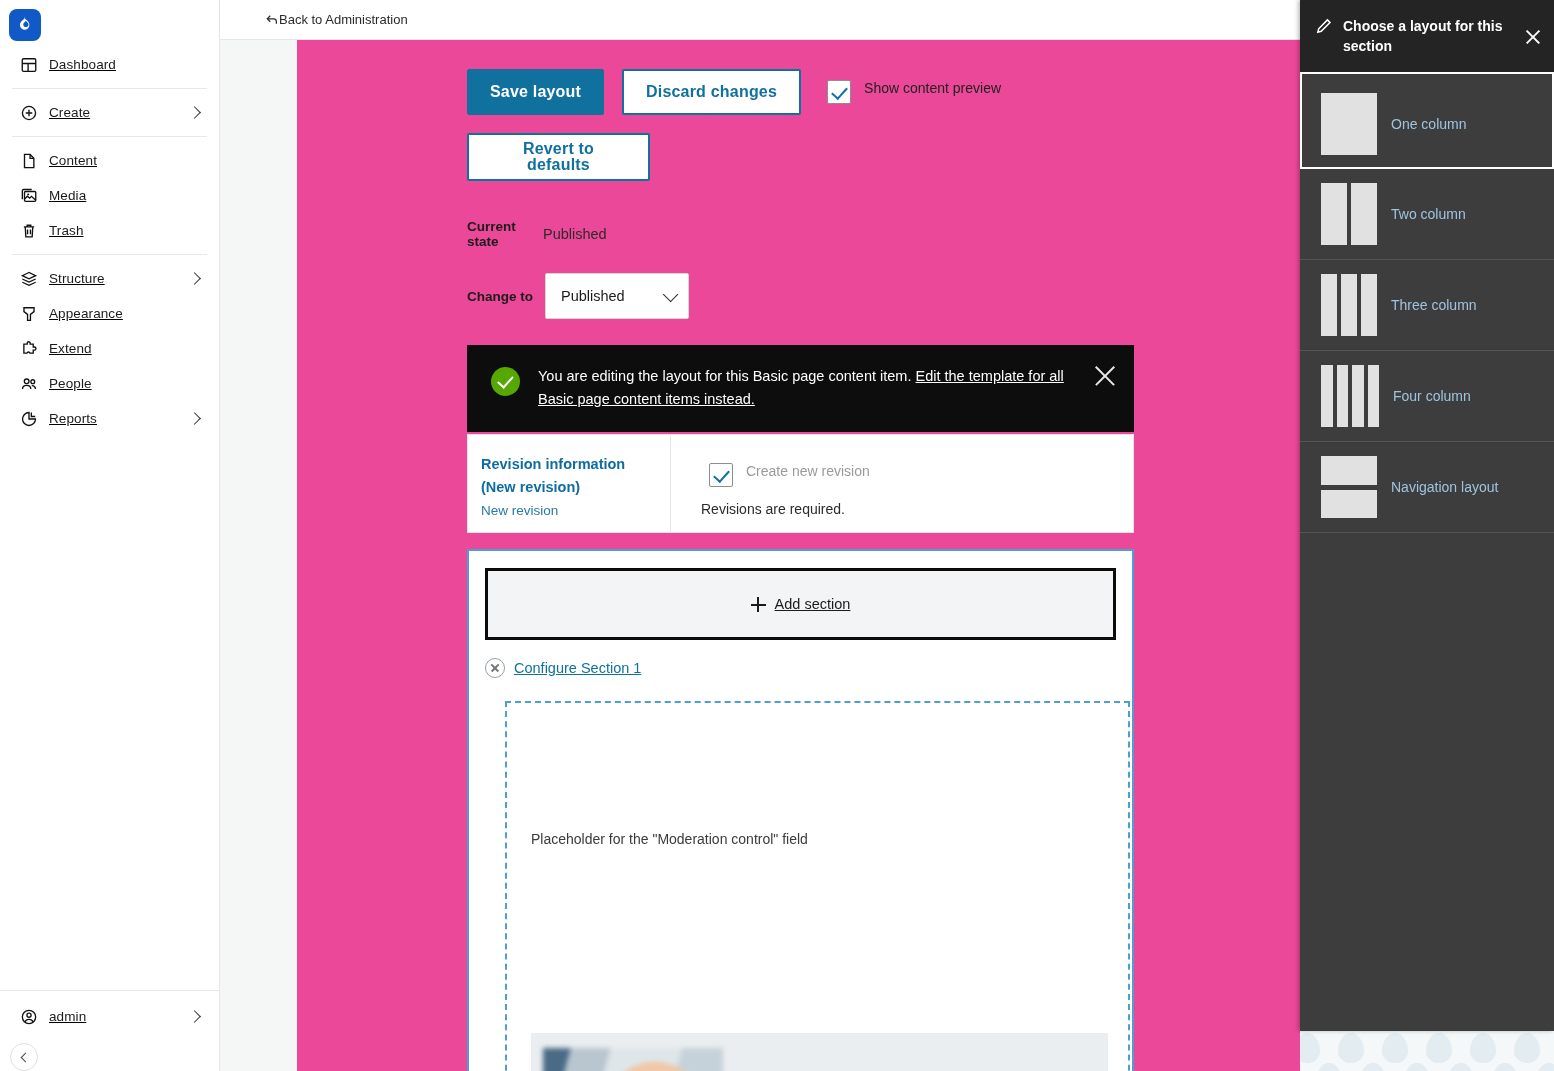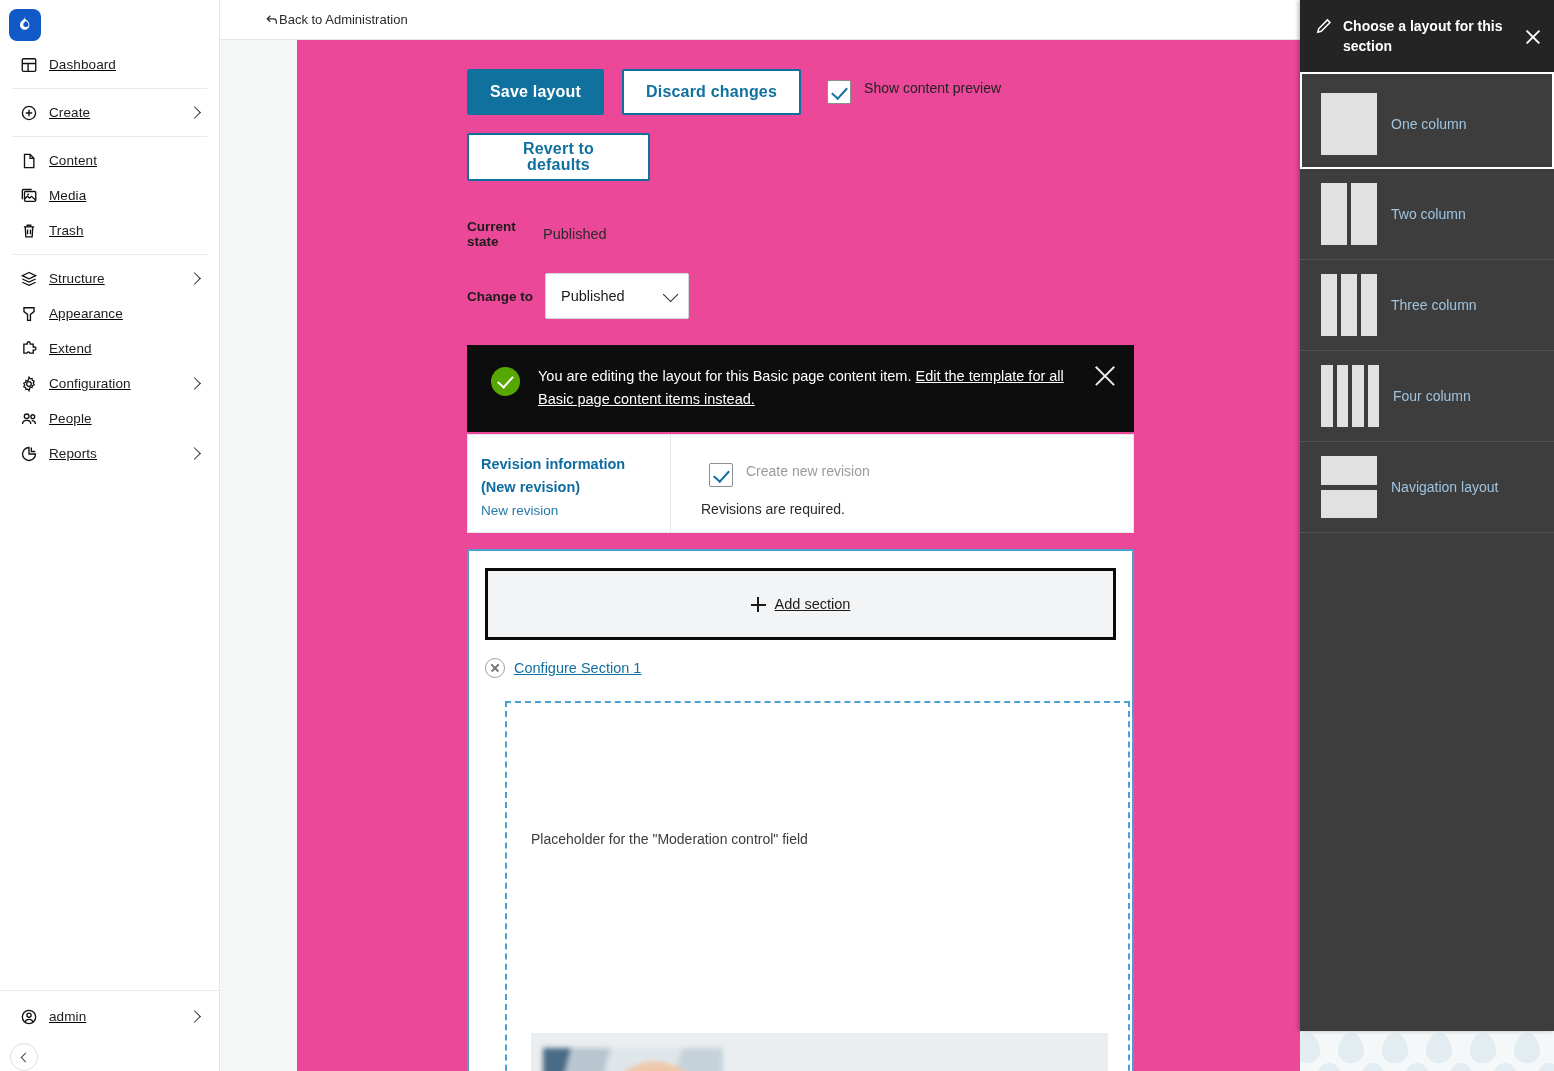--- a/index.html
+++ b/index.html
@@ -349,30 +349,20 @@
     <div class="nav-item">
       <span class="nav-icon">
         <svg viewBox="0 0 20 20" width="18" height="18" fill="none" stroke="#111" stroke-width="1.5">
           <path d="M8 3.2a1.7 1.7 0 0 1 3.3 0v1.3h3.4v3.3h1.3a1.7 1.7 0 0 1 0 3.4h-1.3v3.4H11a1.7 1.7 0 0 0-3.3 0H4.3V4.5H8V3.2z"></path>
         </svg>
       </span>
       <span class="nav-label">Extend</span>
     </div>
     <div class="nav-item">
       <span class="nav-icon">
-        <svg viewBox="0 0 20 20" width="18" height="18" fill="none" stroke="#111" stroke-width="1.4">
-          <circle cx="10" cy="10" r="2.6"></circle>
-          <path d="M10 2.4l1.2 1.9 2.2-.5.4 2.2 2 .9-1.1 2 1.1 2-2 .9-.4 2.2-2.2-.5L10 17.6l-1.2-1.9-2.2.5-.4-2.2-2-.9 1.1-2-1.1-2 2-.9.4-2.2 2.2.5L10 2.4z"></path>
-        </svg>
-      </span>
-      <span class="nav-label">Configuration</span>
-      <span class="nav-chevron"></span>
-    </div>
-    <div class="nav-item">
-      <span class="nav-icon">
         <svg viewBox="0 0 20 20" width="18" height="18" fill="none" stroke="#111" stroke-width="1.5">
           <circle cx="7.4" cy="7" r="2.6"></circle>
             <path d="M2.8 15.6c0-2.4 2-4 4.6-4s4.6 1.6 4.6 4"></path>
           <circle cx="14.2" cy="7.4" r="2.1"></circle>
             <path d="M13.1 11.9c2.3-.2 4.1 1.4 4.1 3.7"></path>
         </svg>
       </span>
       <span class="nav-label">People</span>
     </div>
     <div class="nav-item">

